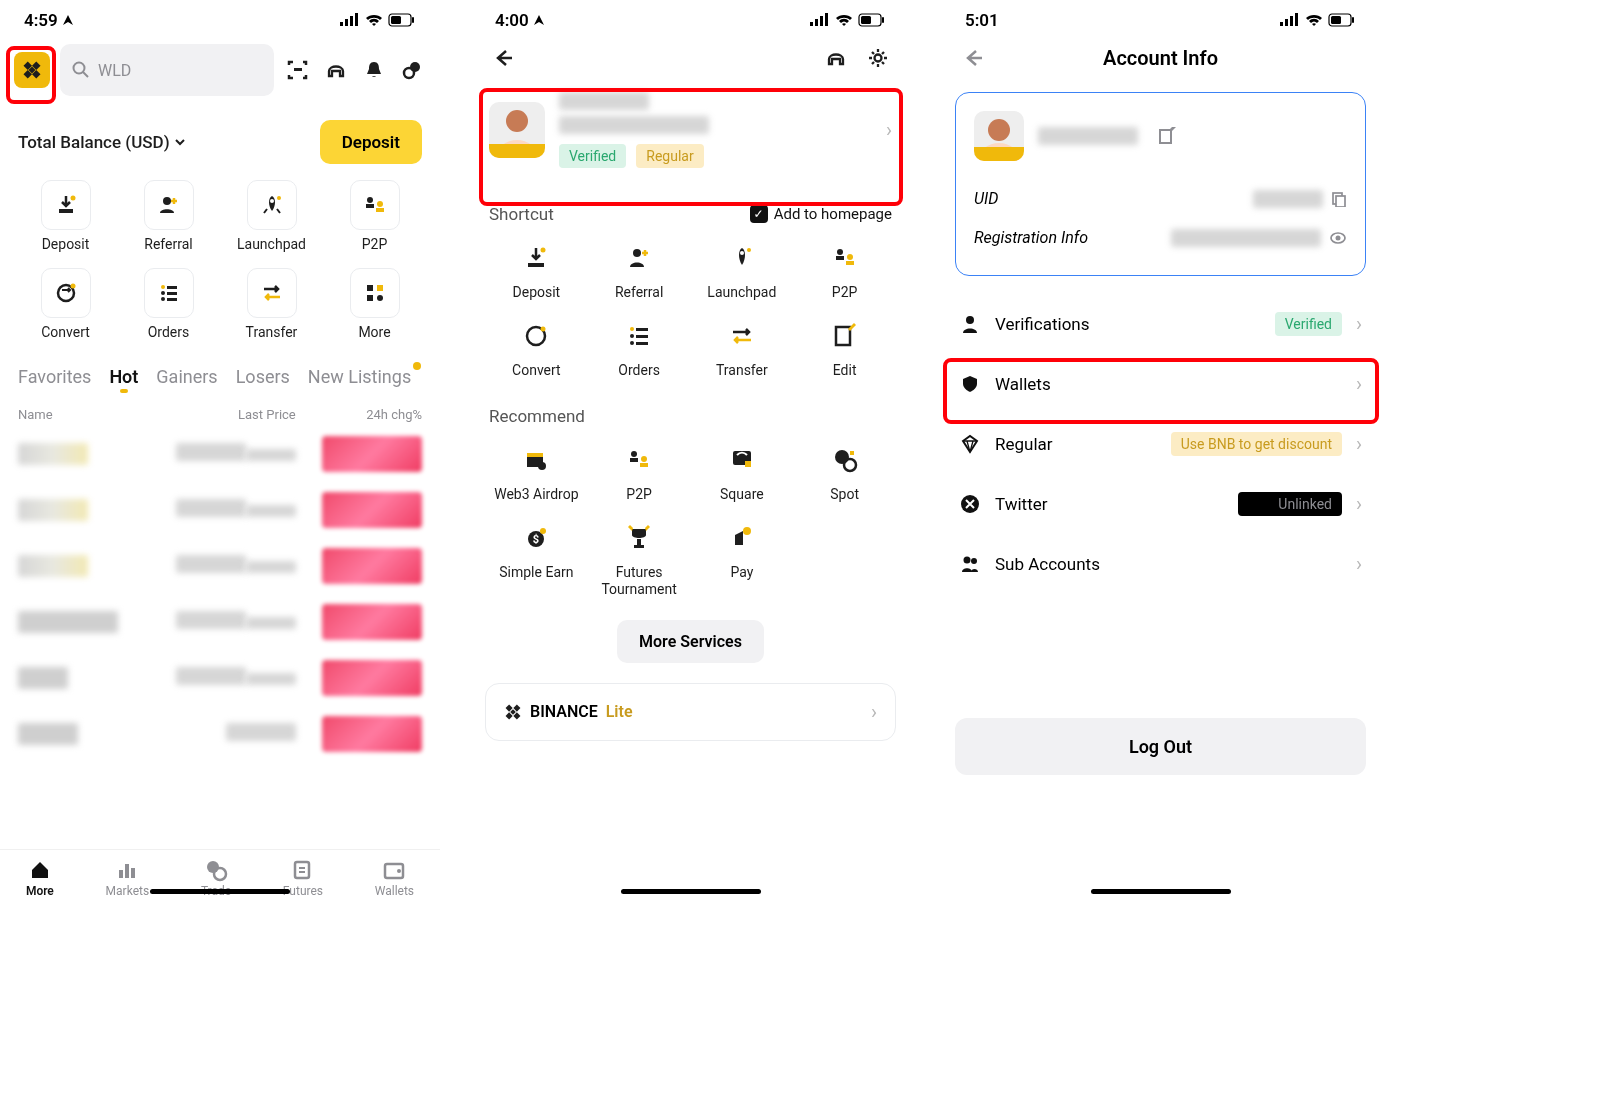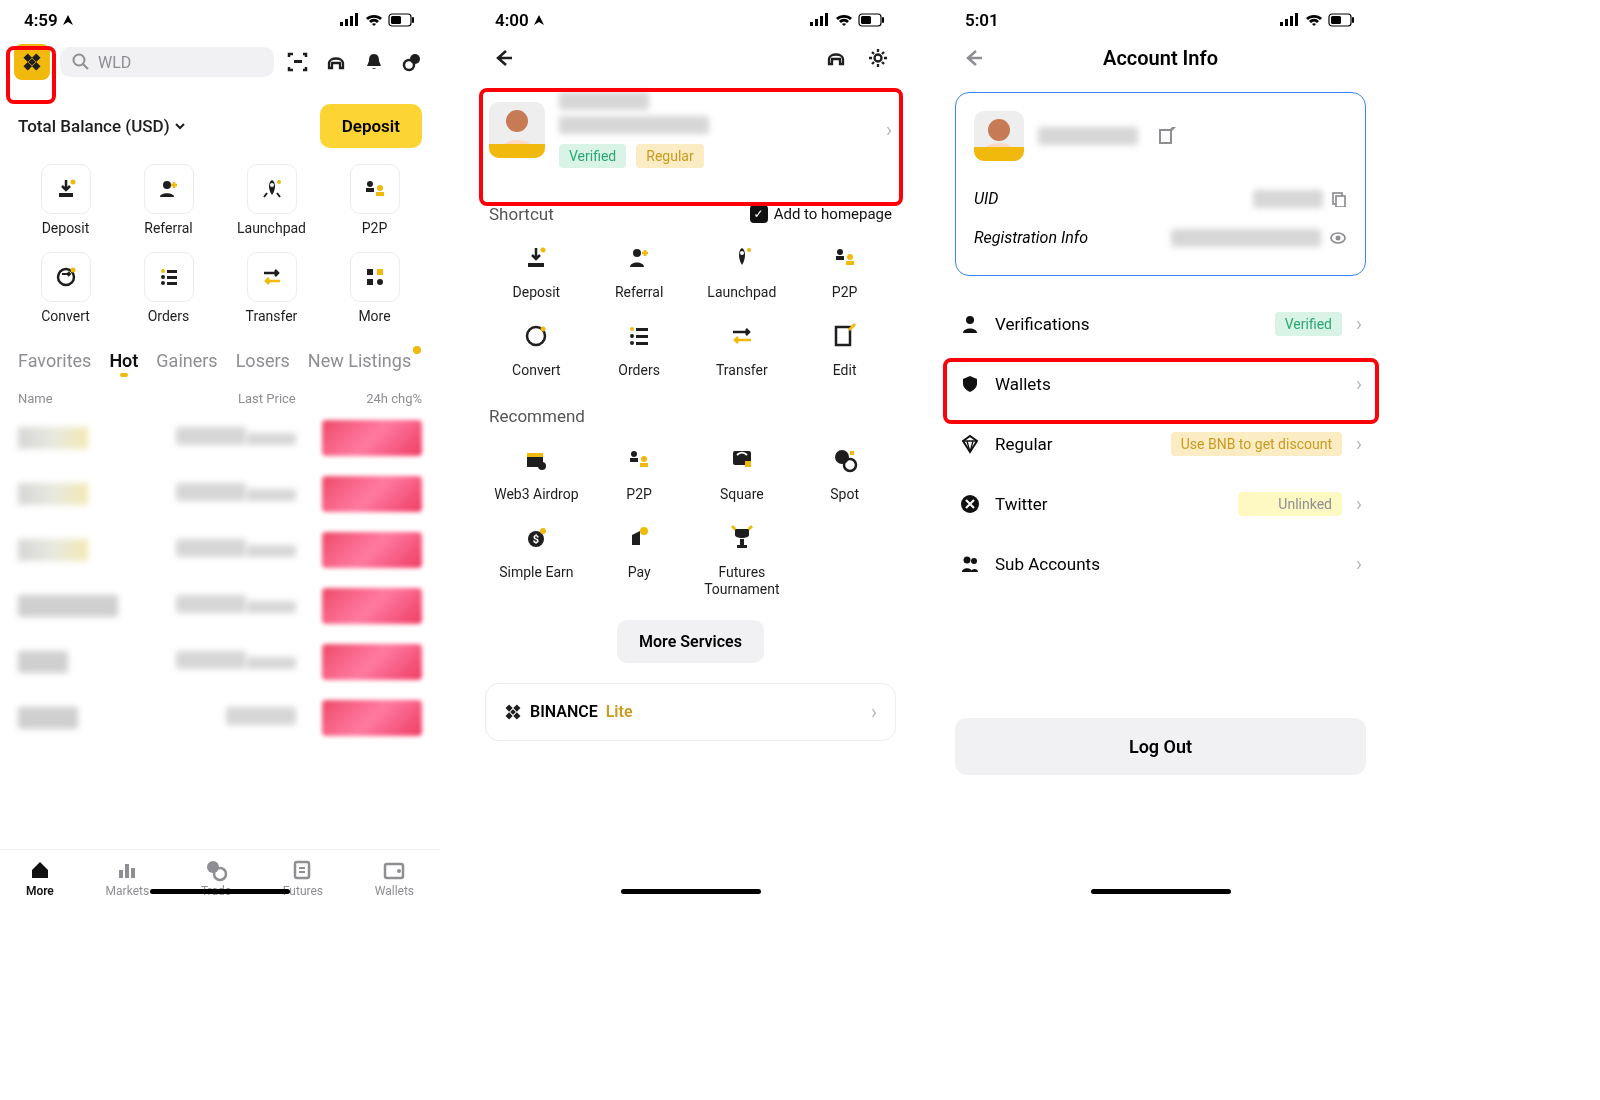--- a/index.html
+++ b/index.html
@@ -11,21 +11,21 @@
   .statusbar { display:flex; justify-content:space-between; align-items:center; padding: 10px 24px 8px; font-size: 17px; font-weight:600; }
   .status-right { display:flex; gap:5px; align-items:center; }
   .status-right svg { display:block; }
 
   
   .hl { position:absolute; border:4px solid #ff0008; border-radius:8px; pointer-events:none; z-index:10; }
 
   
   .topbar1 { display:flex; align-items:center; gap:10px; padding: 6px 14px; }
   .logo-sq { width:36px; height:36px; background:#F0B90B; border-radius:8px; display:flex; align-items:center; justify-content:center; }
-  .searchbox { flex:1; background:#f1f1f3; border-radius:10px; height:30px; display:flex; align-items:center; padding:0 12px; color:#8e8e93; gap:8px; font-size:16px; }
+  .searchbox { flex:1; background:#f1f1f3; border-radius:10px; height:52px; display:flex; align-items:center; padding:0 12px; color:#8e8e93; gap:8px; font-size:16px; }
   .ic-btn { width:28px; height:28px; display:flex; align-items:center; justify-content:center; color:#1e1e1e; }
 
   .balrow { display:flex; justify-content:space-between; align-items:center; padding: 18px 18px 10px; }
   .bal-label { font-size:17px; color:#1e1e1e; font-weight:500; display:flex; align-items:center; gap:4px;}
   .deposit-btn { background:#FCD535; border-radius:10px; padding: 12px 22px; font-size:17px; font-weight:600; border:none; }
 
   .grid4 { display:grid; grid-template-columns: repeat(4,1fr); padding: 6px 14px; row-gap:16px; }
   .shortcut { display:flex; flex-direction:column; align-items:center; gap:6px;}
   .sc-ico { width:50px; height:50px; border:1px solid #eaecef; border-radius:10px; display:flex; align-items:center; justify-content:center; font-size:22px; color:#1e1e1e;}
   .sc-ico.noborder { border:none; width:40px; height:40px; }
@@ -90,21 +90,21 @@
   .redact.lg{ width:150px;}
 
   .menu3 { padding: 4px 0;}
   .mitem { display:flex; align-items:center; padding: 18px 18px; gap:14px; font-size:17px;}
   .mitem .mi-ic{ width:22px; display:flex; justify-content:center; color:#111;}
   .mitem .lbl{ flex:1;}
   .mitem .rt{ color:#b8b8b8; font-size:20px;}
   .pill{ padding:4px 10px; border-radius:4px; font-size:14px;}
   .pill.green{background:#daf3e7;color:#2aa86f;}
   .pill.amber{background:#fcecc4;color:#c89b1f;}
-  .pill.gray{background:#fef9c3;color:#8e8e93;padding-left:40px;}
+  .pill.gray{background:#000000;color:#8e8e93;padding-left:40px;}
 
   .logout-btn{ display:block; margin: 120px 14px 0; background:#f1f1f3; border:none; border-radius:12px; width:calc(100% - 28px); padding:18px; font-size:18px; font-weight:600;}
 
   svg { display:block; }
   .ylw{ fill:#F0B90B;}
 </style>
 </head>
 <body>
 
 <div class="phone">
@@ -601,37 +601,37 @@
             <circle cx="13" cy="14" r="8" fill="#1e1e1e"></circle>
             <text x="13" y="18" fill="#fff" font-size="11" text-anchor="middle" font-weight="bold">$</text>
             <circle cx="20" cy="6" r="3" class="ylw"></circle>
           </svg>
         </div>
         <div class="sc-label">Simple Earn</div>
       </div>
     <div class="shortcut">
         <div class="sc-ico noborder">
           <svg width="26" height="26">
-            <path d="M6 20 L6 10 L14 6 L14 20 Z" fill="#1e1e1e"></path>
-            <circle cx="18" cy="6" r="4" class="ylw"></circle>
-          </svg>
-        </div>
-        <div class="sc-label">Pay</div>
-      </div>
-    <div class="shortcut">
-        <div class="sc-ico noborder">
-          <svg width="26" height="26">
             <path d="M6 4 H20 V10 C20 14 6 14 6 10 Z" fill="#1e1e1e"></path>
             <rect x="11" y="14" width="4" height="6" fill="#1e1e1e"></rect>
             <rect x="8" y="20" width="10" height="3" fill="#1e1e1e"></rect>
             <path d="M7 3 L4 0 L2 2 L6 6" class="ylw"></path>
             <path d="M19 3 L22 0 L24 2 L20 6" class="ylw"></path>
           </svg>
         </div>
         <div class="sc-label" style="text-align:center;line-height:1.2;">Futures Tournament</div>
+      </div>
+    <div class="shortcut">
+        <div class="sc-ico noborder">
+          <svg width="26" height="26">
+            <path d="M6 20 L6 10 L14 6 L14 20 Z" fill="#1e1e1e"></path>
+            <circle cx="18" cy="6" r="4" class="ylw"></circle>
+          </svg>
+        </div>
+        <div class="sc-label">Pay</div>
       </div>
     <div></div>
   </div>
 
   <button class="more-btn">More Services</button>
 
   <div class="lite-card">
     <div class="lite-left">
       <svg width="18" height="18">
           <g transform="rotate(45 9 9)">

